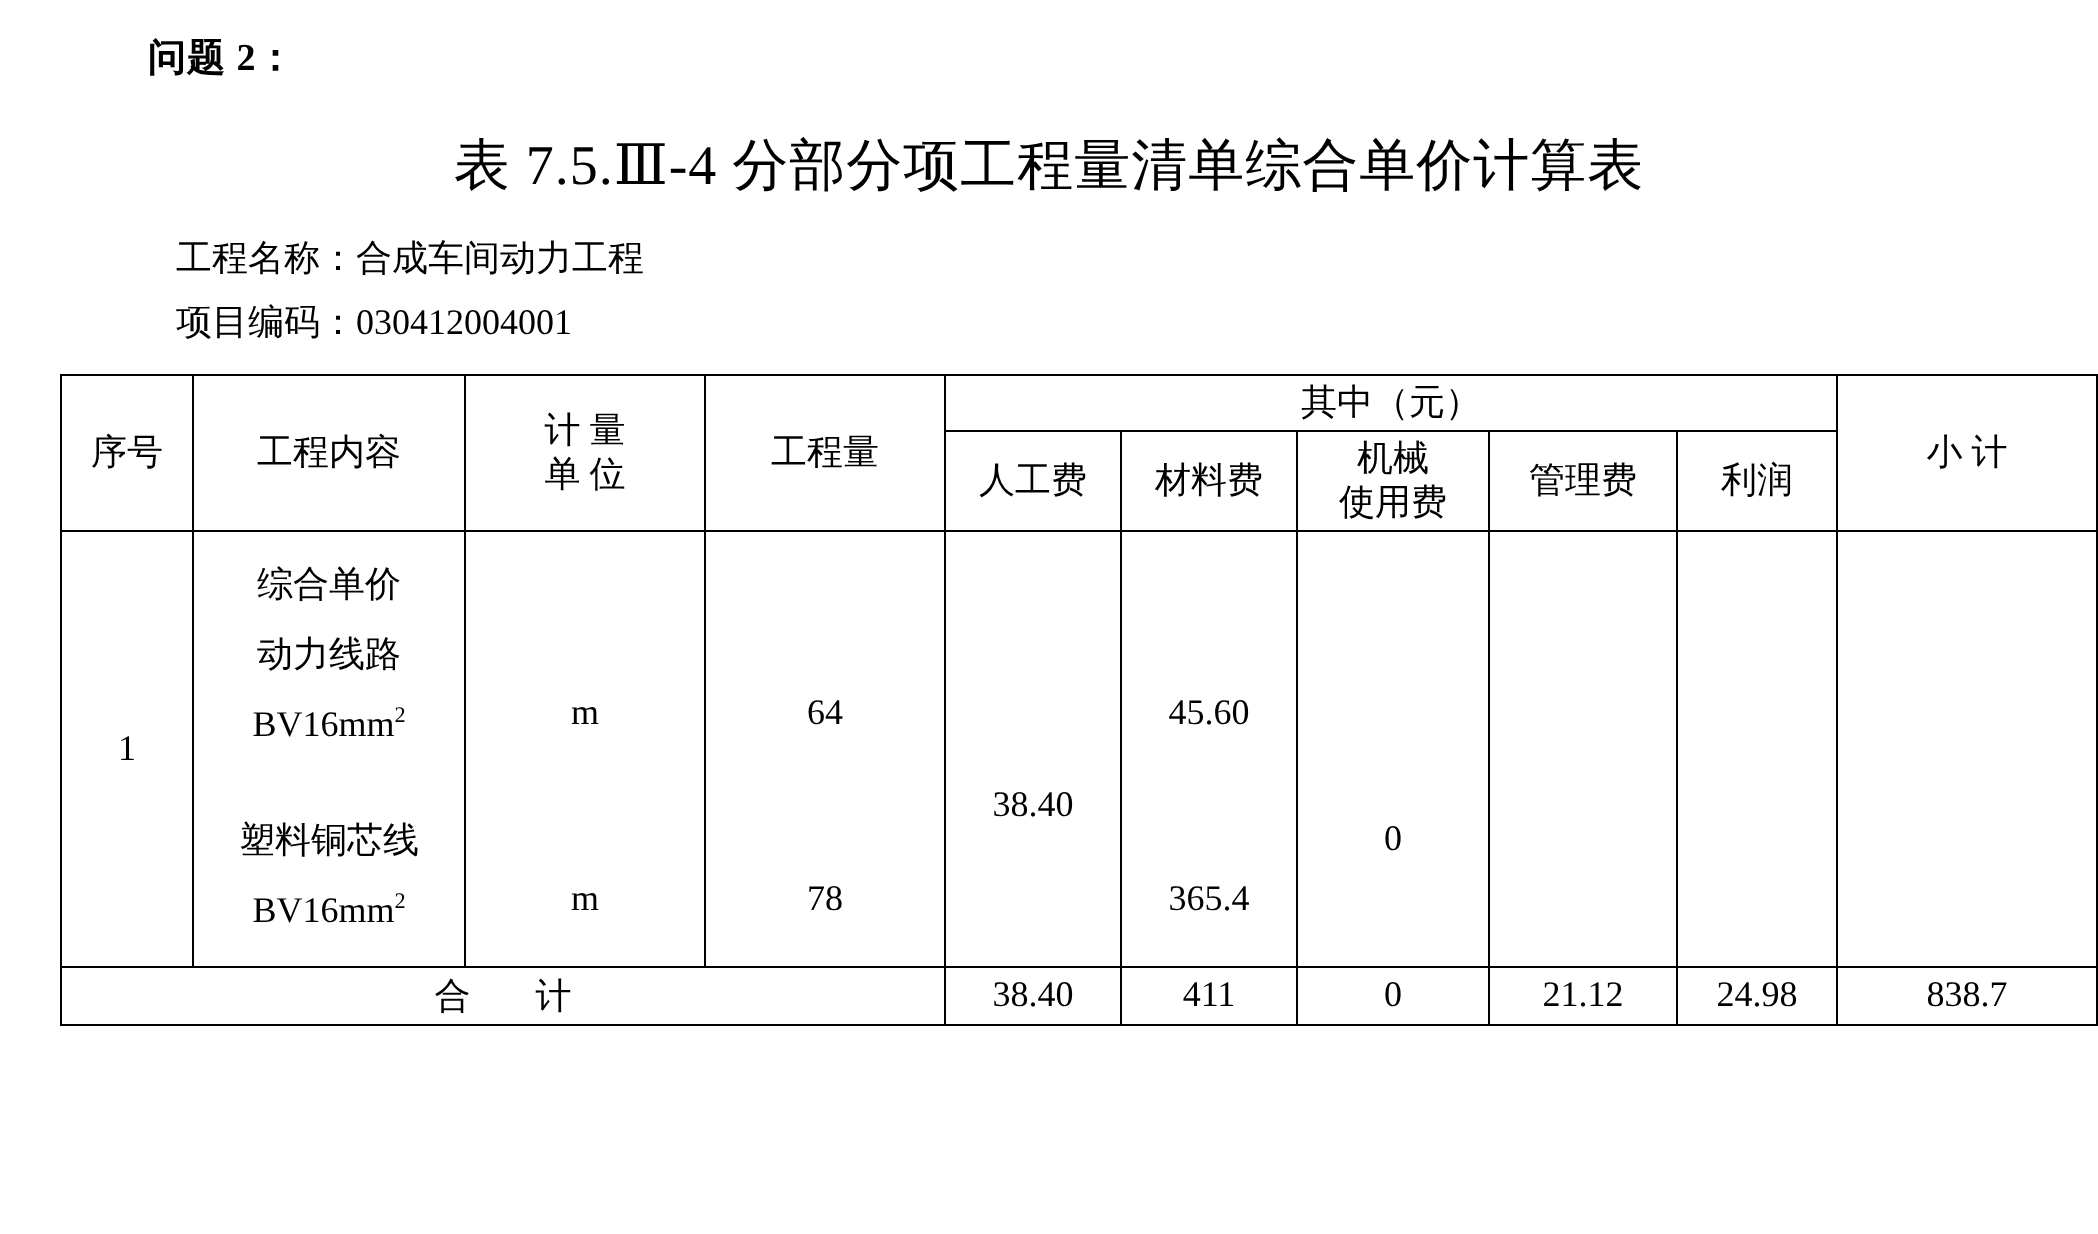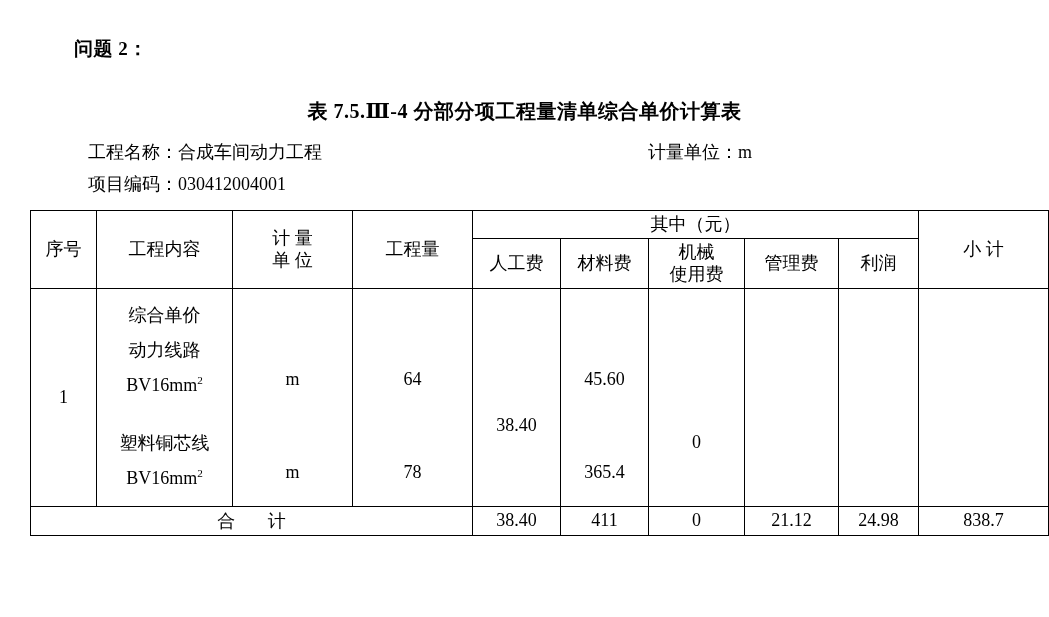--- a/index.html
+++ b/index.html
@@ -13,34 +13,34 @@
     font-family: "Liberation Serif", "DejaVu Serif", serif;
     color: #000000;
     position: relative;
     overflow: hidden;
   }
   .page {
     position: relative;
     width: 1049px;
     height: 617px;
     box-sizing: border-box;
-    padding: 28px 28px 0 28px;
+    padding: 8px 28px 0 28px;
     border-radius: 31px;
   }
   .question-label {
     font-size: 19px;
     font-weight: bold;
     margin: 8px 0 0 46px;
     letter-spacing: 0.5px;
   }
   .doc-title {
     text-align: center;
-    font-size: 20px;
-    font-weight: bold;
-    margin: 36px 0 12px 0;
+    font-size: 28px;
+    font-weight: normal;
+    margin: 22px 0 12px 0;
     letter-spacing: 0.5px;
   }
   .meta {
     margin: 0 0 0 60px;
     font-size: 18px;
     line-height: 1.75;
     position: relative;
   }
   .meta-row {
     display: flex;
@@ -99,21 +99,20 @@
 
 <div class="page">
 
   <div class="question-label">问题 2：</div>
 
   <div class="doc-title">表 7.5.Ⅲ-4   分部分项工程量清单综合单价计算表</div>
 
   <div class="meta">
     <div class="meta-row">
       <span class="meta-left">工程名称：合成车间动力工程</span>
-      <span class="meta-right">计量单位：m</span>
     </div>
     <div class="meta-row">
       <span class="meta-left">项目编码：030412004001</span>
     </div>
   </div>
 
   <table class="main">
     <colgroup>
       <col style="width:66px">
       <col style="width:136px">

